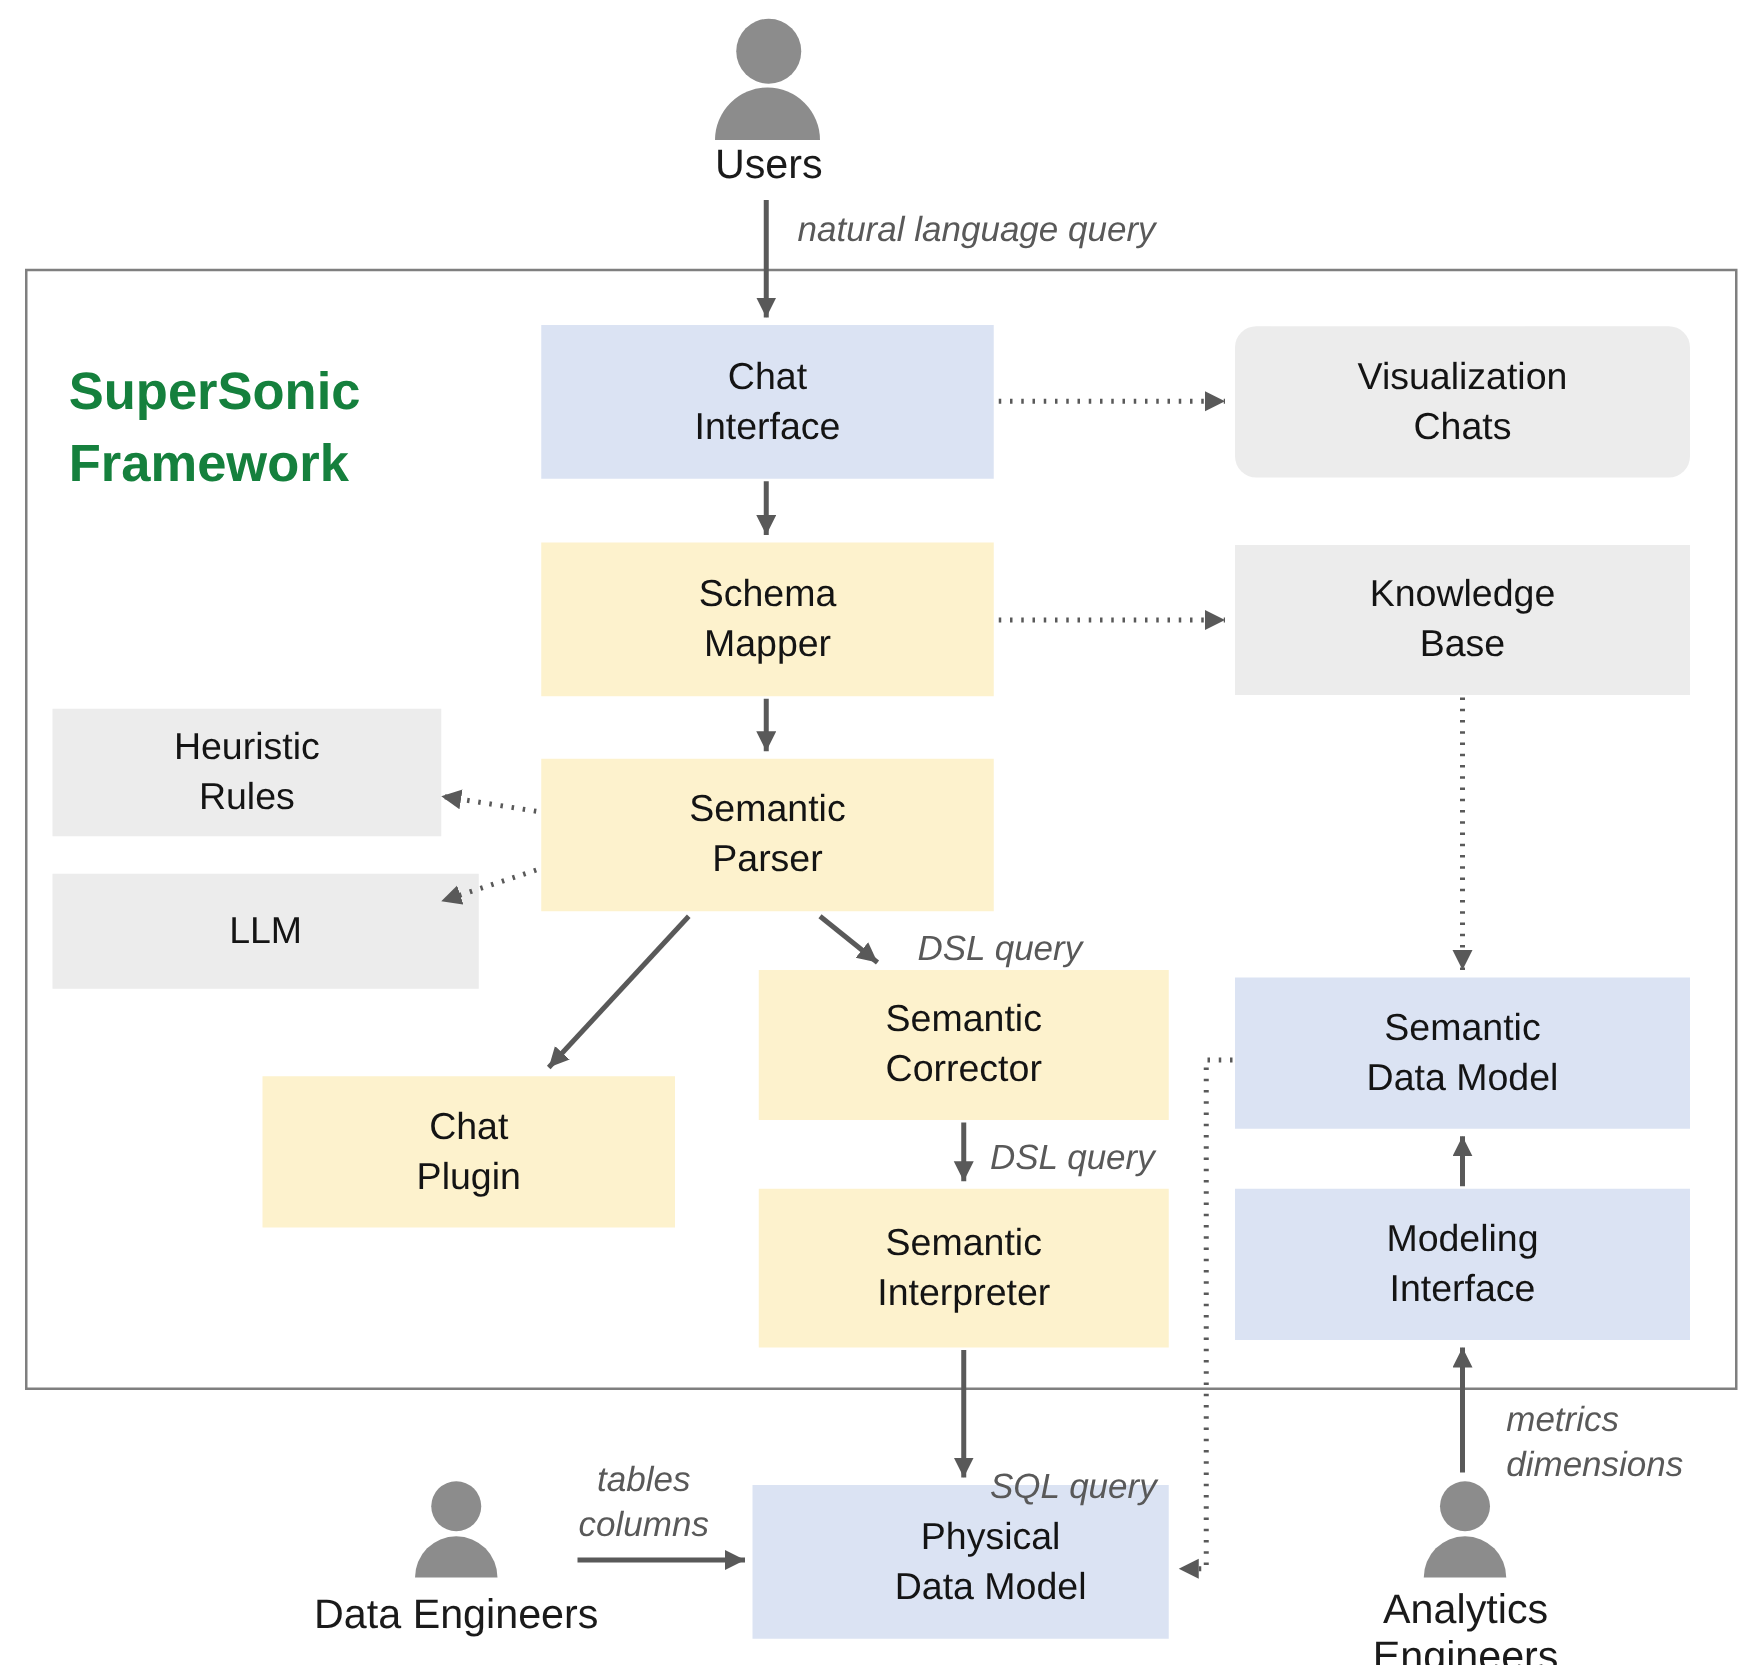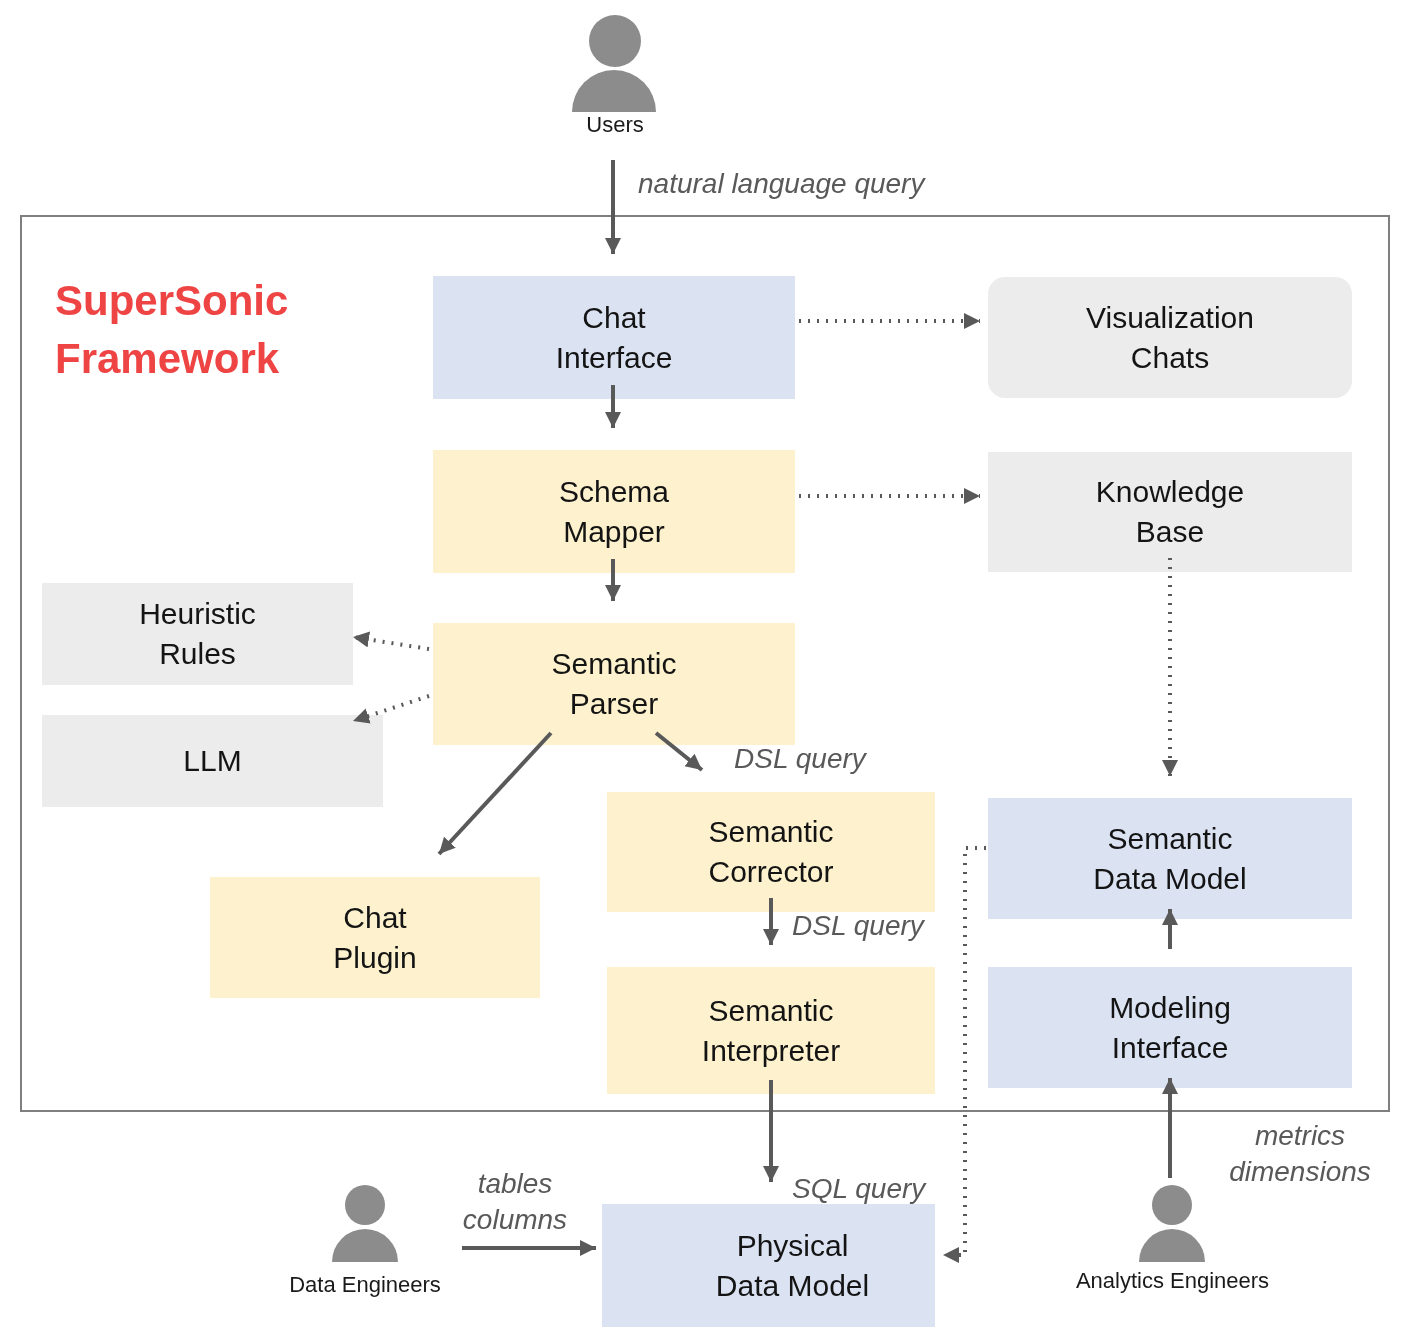--- a/index.html
+++ b/index.html
@@ -16,56 +16,55 @@
 
   .frame {
     position: absolute;
     left: 20px; top: 215px; width: 1370px; height: 897px;
     border: 2px solid var(--frame-border, #7f7f7f);
     background: transparent;
   }
 
   .title {
     position: absolute;
-    left: 55px; top: 272px;
+    left: 55px; top: 284px;
     font-size: 42px;
     font-weight: bold;
     line-height: 1.38;
-    color: #ef4444;
+    color: #15803d;
     white-space: pre-line;
   }
 
   .node {
     position: absolute;
     display: flex;
     align-items: center;
     justify-content: center;
     text-align: center;
     white-space: pre-line;
     font-size: 30px;
     line-height: 1.33;
     color: #141414;
-    margin-top: 16px;
   }
   .node.blue   { background: var(--blue-node, #dbe3f3); }
   .node.yellow { background: var(--yellow-node, #fdf2cd); }
   .node.gray   { background: var(--gray-node, #ececec); }
 
   .edge-label {
     position: absolute;
     font-style: italic;
     font-size: 28px;
     line-height: 1.3;
     color: #595959;
     white-space: pre-line;
   }
 
   .actor-label {
     position: absolute;
-    font-size: 22px;
+    font-size: 33px;
     color: #1a1a1a;
     text-align: center;
   }
 
   svg.overlay {
     position: absolute;
     left: 0; top: 0;
     width: 1410px; height: 1332px;
     pointer-events: none;
   }
@@ -129,21 +128,21 @@
 
   <div class="edge-label" style="left:734px; top:741px;">DSL query</div>
 
   <div class="edge-label" style="left:792px; top:908px;">DSL query</div>
 
   <div class="edge-label" style="left:792px; top:1128px;margin-top:43px;">SQL query</div>
 
   <div class="edge-label" style="left:430px; top:1166px; width:170px; text-align:center;">tables
 columns</div>
 
-  <div class="edge-label" style="left:1205px; top:1118px; width:190px; text-align:center;">metrics
+  <div class="edge-label" style="left:1205px; top:1118px; width:190px; ">metrics
 dimensions</div>
 
   <div class="actor-label" style="left:540px; top:112px; width:150px;">Users</div>
 
   <div class="actor-label" style="left:240px; top:1272px; width:250px;">Data Engineers</div>
 
   <div class="actor-label" style="left:1030px; top:1268px; width:285px;">Analytics Engineers</div>
 
   <svg class="overlay" viewBox="0 0 1410 1332" xmlns="http://www.w3.org/2000/svg">
     <defs>

